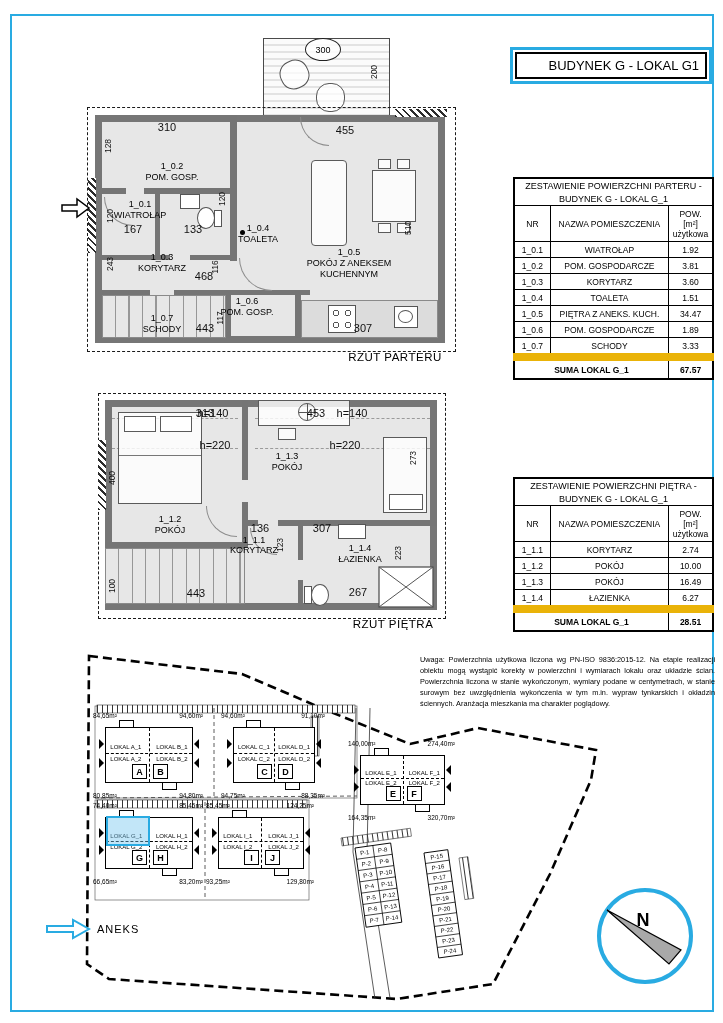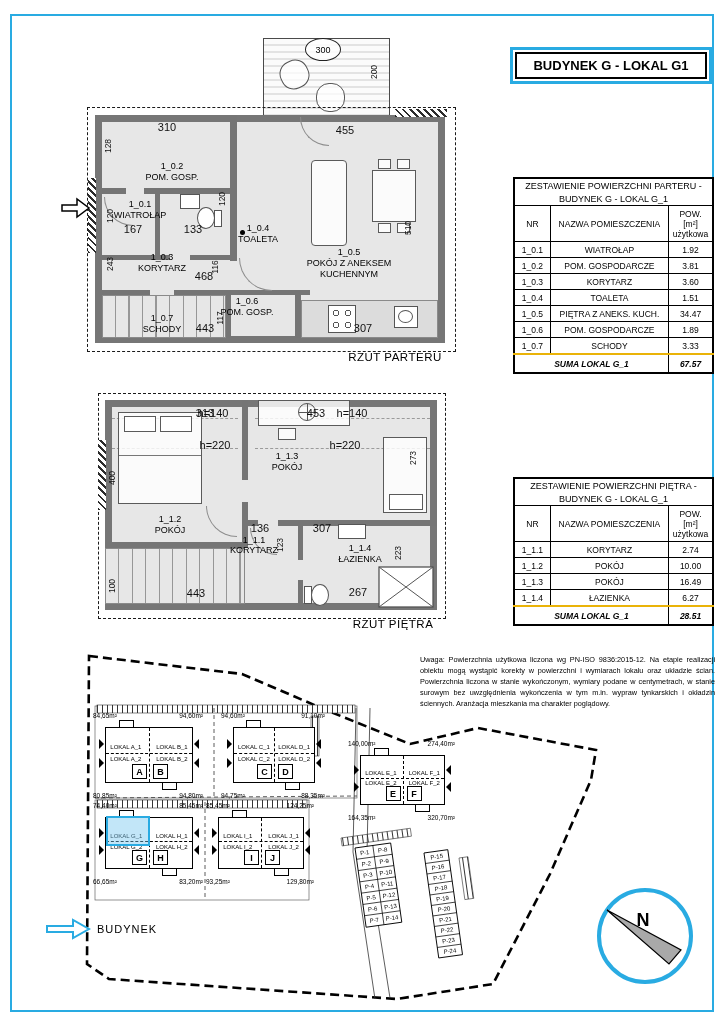--- a/index.html
+++ b/index.html
@@ -4,21 +4,21 @@
 <style>
   html,body{margin:0;padding:0;background:#fff;}
   #page{position:relative;width:723px;height:1023px;background:#fff;overflow:hidden;
         font-family:"Liberation Sans","DejaVu Sans",sans-serif;color:#000;}
   .abs{position:absolute;}
   
   #frame{position:absolute;left:10px;top:14px;width:700px;height:994px;border:2px solid #29abe2;}
   
   #titlebox{position:absolute;left:510px;top:47px;width:192px;border:3px solid #29abe2;background:#fff;padding:2px;}
   #titlebox .inner{border:2px solid #000;padding:4px 6px;text-align:center;}
-  #titlebox .l1{font-size:13px;font-weight:bold;white-space:nowrap;}
+  #titlebox .l1{font-size:13px;font-weight:normal;white-space:nowrap;text-align:right;}
   #titlebox .l2{font-size:12px;white-space:nowrap;margin-top:2px;}
   #titlebox .l2 b{font-weight:bold;}
   
   .floor{position:absolute;background:#e7e7e7;border:7px solid #767676;box-sizing:border-box;}
   .dashrect{position:absolute;border:1.6px dashed #1a1a1a;}
   .wall{position:absolute;background:#757575;}
   .gap{position:absolute;background:#e7e7e7;}
   .stairs{position:absolute;background:repeating-linear-gradient(90deg,#e7e7e7 0 12px,#979797 12px 13.5px);border:1px solid #8a8a8a;box-sizing:border-box;}
   .terrace{position:absolute;background:repeating-linear-gradient(180deg,#fbfbfb 0 5px,#e3e3e3 5px 7px);border:1.4px solid #4a4a4a;box-sizing:border-box;}
   .dim{position:absolute;font-size:11px;white-space:nowrap;transform:translate(-50%,-50%);color:#111;}
@@ -44,21 +44,21 @@
   .sinkbowl{position:absolute;border:1px solid #555;border-radius:50%;}
   .wc{position:absolute;border:1.2px solid #555;border-radius:50%;background:#fff;}
   .wctank{position:absolute;border:1.2px solid #555;background:#fff;}
   
   .ztab{position:absolute;border-collapse:collapse;background:#fff;font-size:8.5px;border:2px solid #000;table-layout:fixed;}
   .ztab td{border:1px solid #000;text-align:center;vertical-align:middle;padding:0 2px;overflow:hidden;}
   .ztab .ttl{font-size:9px;height:13px;border-bottom:none;}
   .ztab .ttl2{font-size:9px;height:13px;border-top:none;}
   .ztab .hdr{height:36px;font-size:8.5px;}
   .ztab .dr td{height:15px;}
-  .ztab .sum td{height:17px;font-weight:bold;border-top:2px solid #eab308;font-style:italic;}
+  .ztab .sum td{height:17px;font-weight:bold;border-top:8px solid #eab308;}
   .powcell{line-height:10px;}
   
   #note{position:absolute;left:420px;top:654px;width:295px;font-size:7.3px;line-height:1.52;text-align:justify;}
   
   #site{position:absolute;left:45px;top:648px;width:558px;height:372px;}
   .bld{position:absolute;}
   .bld-rect{position:absolute;inset:0;background:#fff;border:1.6px solid #000;box-sizing:border-box;}
   .bld-v{position:absolute;left:50%;top:0;bottom:0;border-left:1px dashed #000;}
   .bld-h{position:absolute;left:0;right:0;top:46%;border-top:1px dashed #000;}
   .lok{position:absolute;font-size:6px;white-space:nowrap;transform:translateY(-50%);}
@@ -519,21 +519,21 @@
       <div class="stub" style="right:18%;bottom:-7px;"></div>
       <span class="area" style="left:-12px;top:-15px;">85,45m²</span>
       <span class="area" style="right:-10px;top:-15px;">124,25m²</span>
       <span class="area" style="left:-12px;bottom:-16px;">93,25m²</span>
       <span class="area" style="right:-10px;bottom:-16px;">129,80m²</span>
     </div>
 
     <svg class="abs" style="left:0px;top:269px;" width="46" height="24">
       <polygon points="2,9 28,9 28,3 44,12 28,21 28,15 2,15" fill="#fff" stroke="#29abe2" stroke-width="2"></polygon>
     </svg>
-    <span id="dojazd" style="left:52px;top:275px;">BUDYNEK</span>
+    <span id="dojazd" style="left:52px;top:275px;">ANEKS</span>
   </div>
 
   <div id="compass">
     <svg width="88" height="88" viewBox="0 0 88 88">
       <polygon points="6,18 80,58 68,72" fill="#a9a9a9" stroke="#000" stroke-width="1.2"></polygon>
       <text x="42" y="34" font-size="18" font-weight="bold" text-anchor="middle" fill="#000">N</text>
     </svg>
   </div>
 </div>
 

